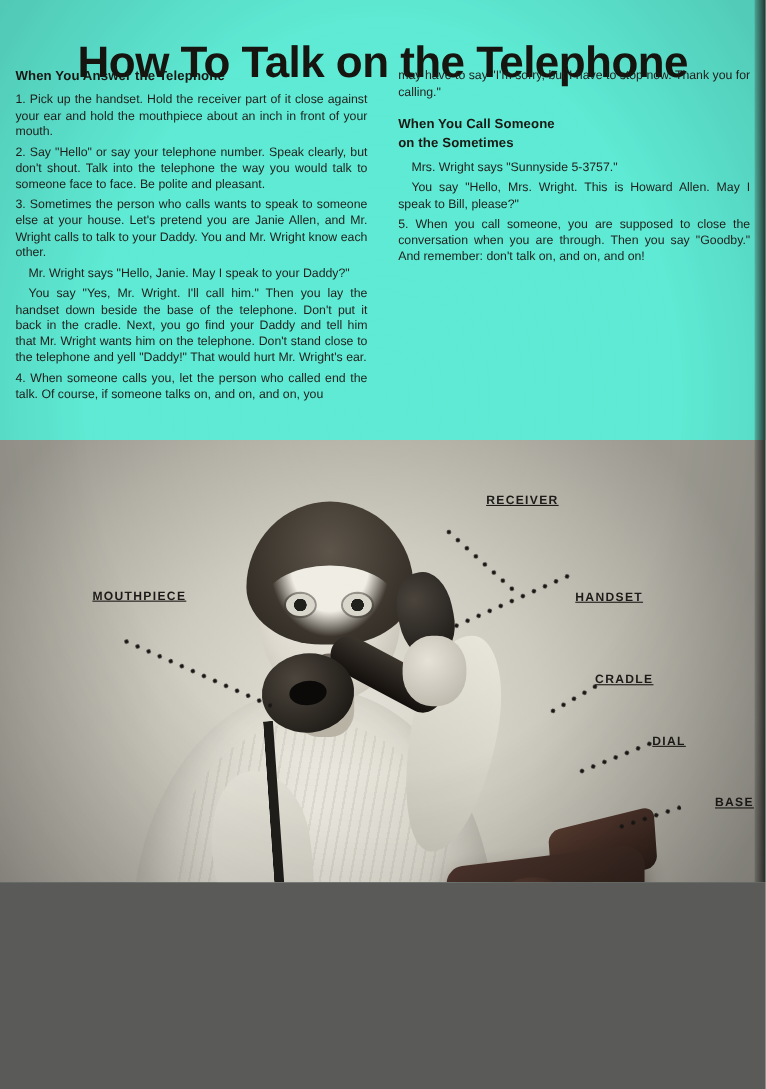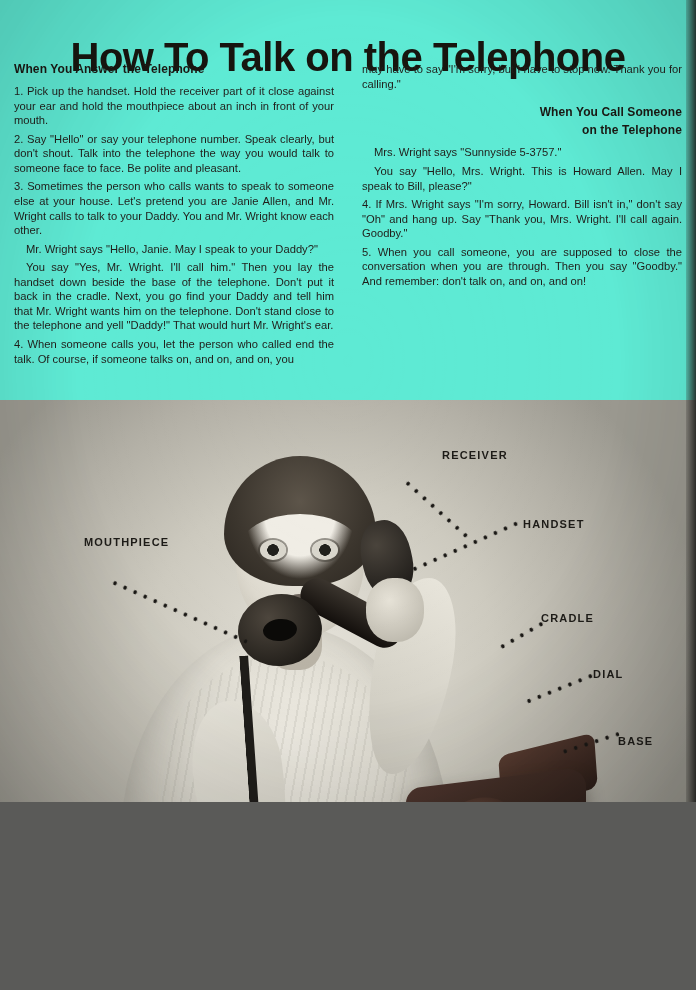--- a/index.html
+++ b/index.html
@@ -65,21 +65,21 @@
   .col-right { left: 348px; }
 
   .subhead {
     font-size: 12px;
     font-weight: bold;
     color: #1a1813;
     text-align: left;
     margin: 0 0 8px 0;
     letter-spacing: .1px;
   }
-  .subhead.center { text-align: right; line-height: 1.18; }
+  .subhead.center { text-align: left; line-height: 1.18; }
   .para {
     font-size: 11.2px;
     line-height: 1.30;
     text-align: justify;
     margin: 0 0 4px 0;
     color: #201e1a;
     hyphens: auto;
   }
   .para.indent { text-indent: 12px; }
 
@@ -297,20 +297,21 @@
   .stool-leg.l2 { left: 612px; }
 
   
   .callout {
     position: absolute;
     font-size: 11px;
     font-weight: bold;
     letter-spacing: 1.2px;
     color: #1d1b17;
     white-space: nowrap;
+    text-decoration: underline;
   }
   .dots {
     position: absolute;
     height: 6px;
     background-image: radial-gradient(circle, #191714 0 1.6px, rgba(0,0,0,0) 2.2px);
     background-size: 11px 6px;
     background-repeat: repeat-x;
     transform-origin: left center;
   }
 </style>
@@ -329,24 +330,23 @@
       <p class="para">2. Say "Hello" or say your telephone number. Speak clearly, but don't shout. Talk into the telephone the way you would talk to someone face to face. Be polite and pleasant.</p>
       <p class="para">3. Sometimes the person who calls wants to speak to someone else at your house. Let's pretend you are Janie Allen, and Mr. Wright calls to talk to your Daddy. You and Mr. Wright know each other.</p>
       <p class="para indent">Mr. Wright says "Hello, Janie. May I speak to your Daddy?"</p>
       <p class="para indent">You say "Yes, Mr. Wright. I'll call him." Then you lay the handset down beside the base of the telephone. Don't put it back in the cradle. Next, you go find your Daddy and tell him that Mr. Wright wants him on the telephone. Don't stand close to the telephone and yell "Daddy!" That would hurt Mr. Wright's ear.</p>
       <p class="para">4. When someone calls you, let the person who called end the talk. Of course, if someone talks on, and on, and on, you</p>
     </div>
 
     <div class="col col-right">
       <p class="para">may have to say "I'm sorry, but I have to stop now. Thank you for calling."</p>
       <div class="subhead center" style="margin-top:14px;">When You Call Someone</div>
-      <div class="subhead center" style="margin-top:-4px;">on the Telephone</div>
+      <div class="subhead center" style="margin-top:-4px;">on the Sometimes</div>
       <p class="para indent">Mrs. Wright says "Sunnyside 5-3757."</p>
       <p class="para indent">You say "Hello, Mrs. Wright. This is Howard Allen. May I speak to Bill, please?"</p>
-      <p class="para">4. If Mrs. Wright says "I'm sorry, Howard. Bill isn't in," don't say "Oh" and hang up. Say "Thank you, Mrs. Wright. I'll call again. Goodby."</p>
       <p class="para">5. When you call someone, you are supposed to close the conversation when you are through. Then you say "Goodby." And remember: don't talk on, and on, and on!</p>
     </div>
 
   </div>
 
   <div class="photo">
     <div class="photo-bg"></div>
     <div class="floor"></div>
 
     <div class="girl-dress"></div>
@@ -373,30 +373,30 @@
 
     <div class="receiver"></div>
     <div class="handset-bar"></div>
     <div class="mouthpiece"></div>
     <div class="hand-high"></div>
     <div class="hand-low"></div>
 
     <div class="callout" style="left:442px; top:49px;">RECEIVER</div>
     <div class="dots" style="left:404px; top:77px; width:90px; transform:rotate(42deg);"></div>
 
-    <div class="callout" style="left:523px; top:118px;">HANDSET</div>
+    <div class="callout" style="left:523px; top:137px;">HANDSET</div>
     <div class="dots" style="left:410px; top:168px; width:120px; transform:rotate(-24deg);"></div>
 
     <div class="callout" style="left:541px; top:212px;">CRADLE</div>
     <div class="dots" style="left:498px; top:246px; width:58px; transform:rotate(-30deg);"></div>
 
     <div class="callout" style="left:593px; top:268px;">DIAL</div>
     <div class="dots" style="left:524px; top:300px; width:76px; transform:rotate(-22deg);"></div>
 
-    <div class="callout" style="left:618px; top:324px;margin-top:11px;">BASE</div>
+    <div class="callout" style="left:650px; top:324px;">BASE</div>
     <div class="dots" style="left:560px; top:350px; width:62px; transform:rotate(-18deg);"></div>
 
     <div class="callout" style="left:84px; top:136px;">MOUTHPIECE</div>
     <div class="dots" style="left:110px; top:178px; width:150px; transform:rotate(24deg);"></div>
   </div>
 
   <div class="right-edge"></div>
 </div>
 
 </body></html>

